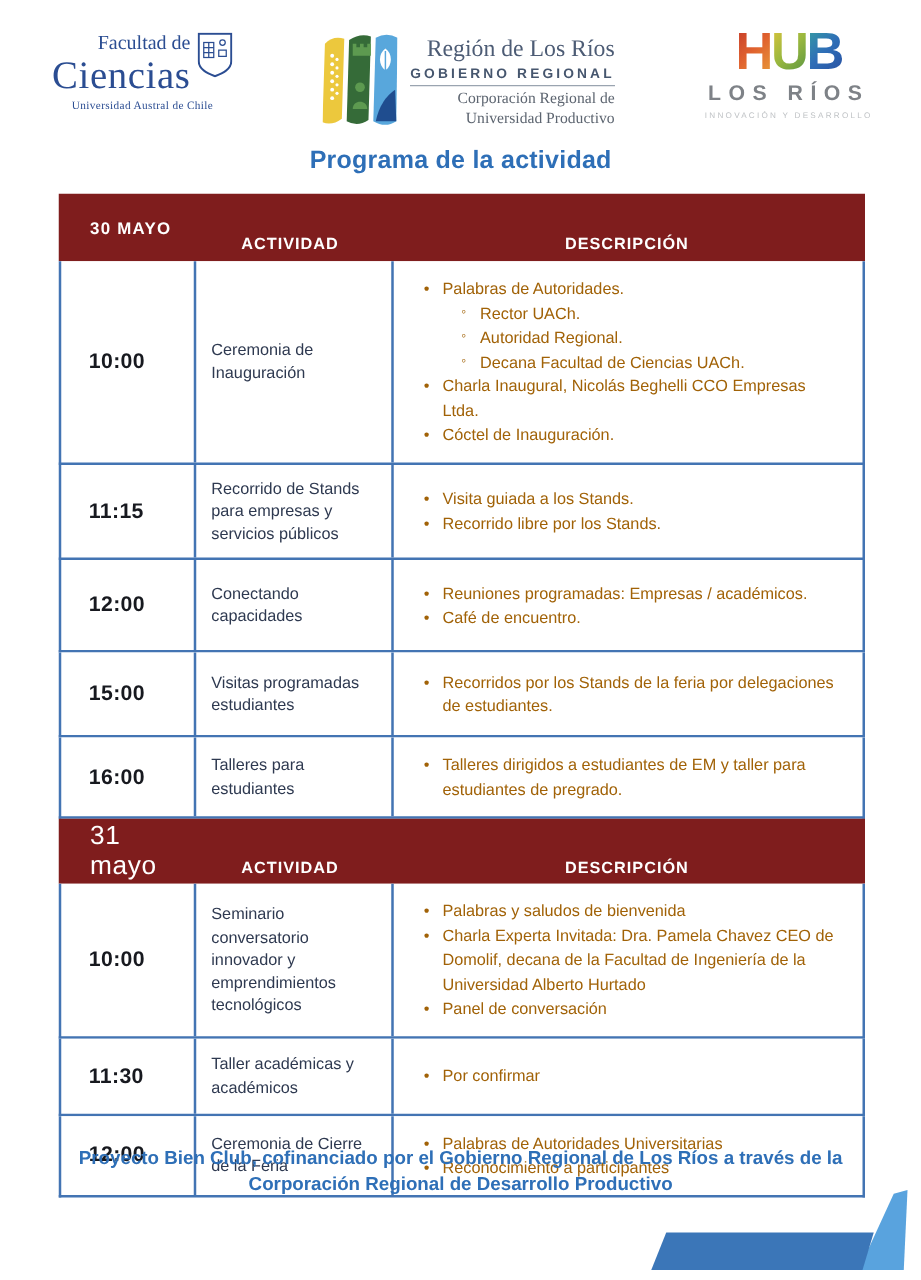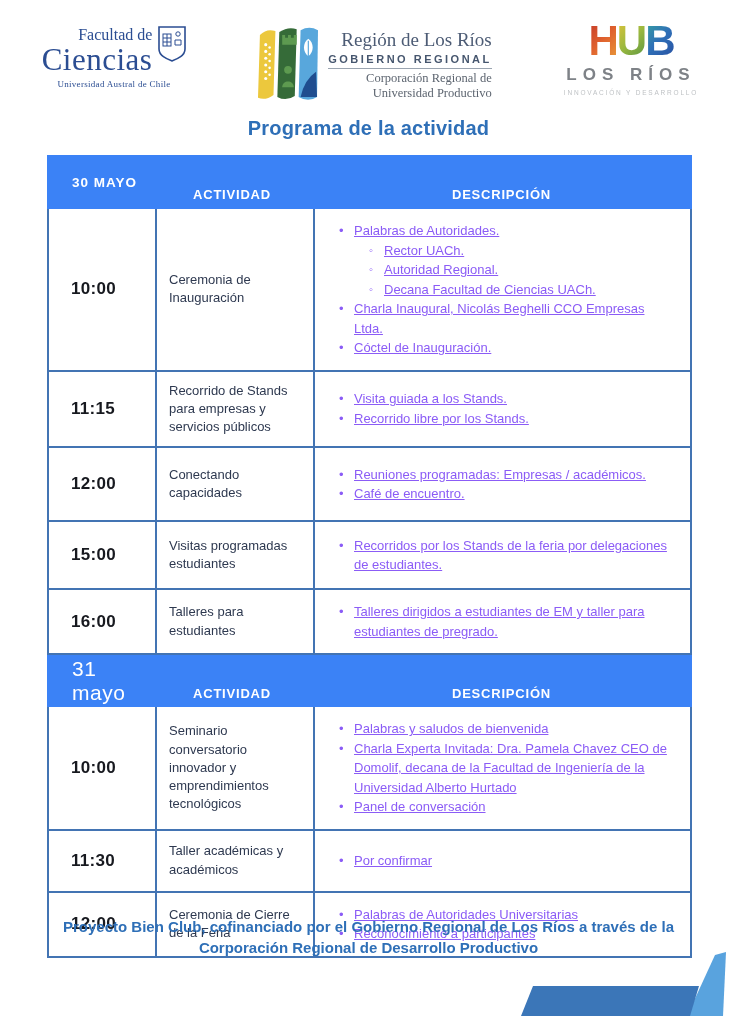--- a/index.html
+++ b/index.html
@@ -45,41 +45,41 @@
   .hub-name { font-size:17px; font-weight:bold; letter-spacing:6px; color:#7e8287; margin-top:3px; }
   .hub-tag  { font-size:6.5px; letter-spacing:1.8px; color:#bfc2c5; margin-top:4px; }
 
   
   .page-title { position:absolute; top:117px; left:0; right:0; text-align:center;
                 font-size:20px; font-weight:bold; color:#2e6fb7; letter-spacing:0.2px; }
 
   
   .schedule { position:absolute; top:155px; left:47px; width:645px; }
   .thead { display:grid; grid-template-columns:106px 158px 1fr; align-items:center;
-           background:#3b82f6; color:#ffffff; box-sizing:border-box; }
+           background:#7f1d1d; color:#ffffff; box-sizing:border-box; }
   .thead-1 { height:54px; }
   .thead-2 { height:52px; }
   .th-date { padding-left:25px; font-weight:bold; font-size:13.5px; letter-spacing:1px; }
   .th-date.big { font-size:21px; font-weight:500; letter-spacing:0.5px; }
   .th-act, .th-desc { text-align:center; font-weight:bold; font-size:13px; letter-spacing:0.8px;margin-top:24px; }
 
   .row { display:grid; grid-template-columns:106px 158px 1fr;
          border-left:2px solid #4374b3; border-right:2px solid #4374b3; border-bottom:2px solid #4374b3;
          background:#ffffff; box-sizing:border-box; }
   .rh118 { min-height:118px; } .rh70 { min-height:70px; } .rh74 { min-height:74px; }
   .rh68 { min-height:68px; }  .rh64 { min-height:64px; } .rh114 { min-height:114px; }
   .rh62 { min-height:62px; }
 
   .cell-time { display:flex; align-items:center; padding-left:22px;
                font-size:17px; font-weight:600; color:#17191f; letter-spacing:0.3px; }
   .cell-act  { border-left:2px solid #4374b3; display:flex; align-items:center;
                padding:10px 12px; font-size:13px; color:#2e3950; line-height:1.4; }
   .cell-desc { border-left:2px solid #4374b3; display:flex; flex-direction:column;
                justify-content:center; padding:12px 14px 12px 24px; }
-  ul.bullets { list-style:none; margin:0; padding:0; font-size:13px; color:#8b5cf6; line-height:1.5;text-decoration:underline; }
+  ul.bullets { list-style:none; margin:0; padding:0; font-size:13px; color:#a16207; line-height:1.5; }
   .bullets li { position:relative; padding-left:15px; }
   .bullets li.l1::before { content:"\2022"; position:absolute; left:0; }
   .bullets li.l2 { margin-left:30px; }
   .bullets li.l2::before { content:"\25E6"; position:absolute; left:0; top:1px; font-size:11px; }
 
   
   .footer { position:absolute; top:916px; left:48px; width:641px; text-align:center;
             color:#2e6fb7; font-weight:bold; font-size:15px; line-height:1.4; }
 
   .decor { position:absolute; left:490px; top:940px; }

